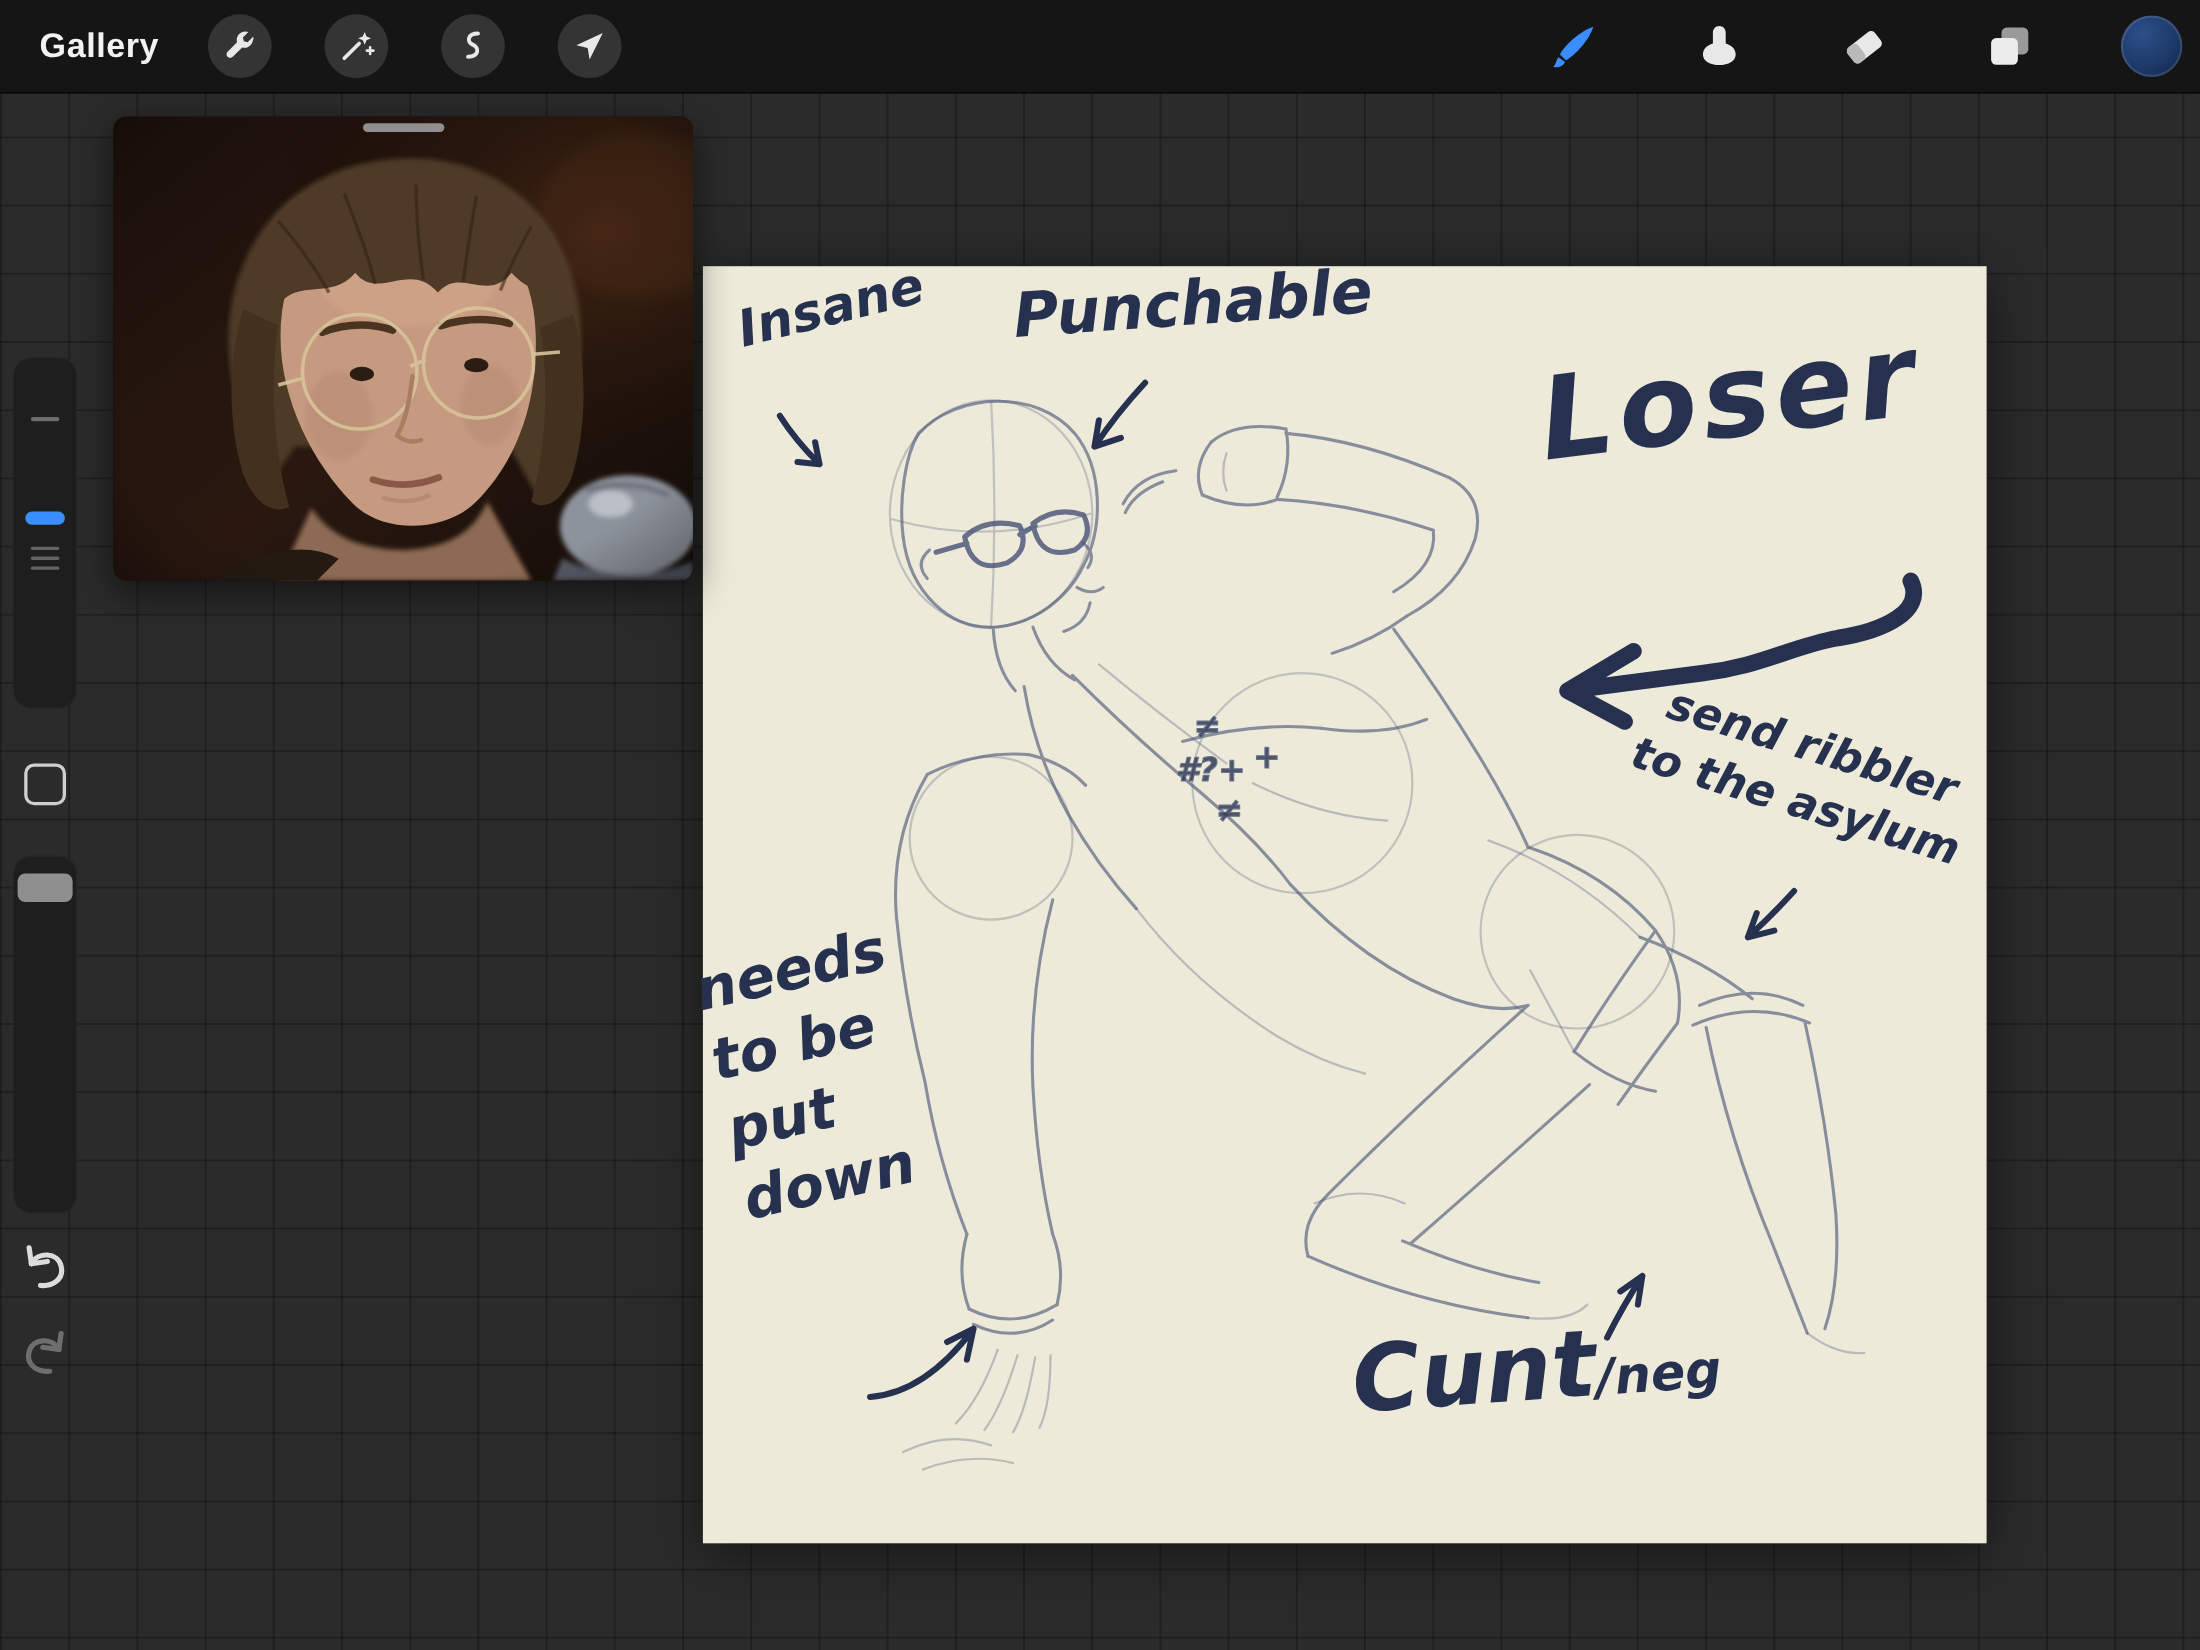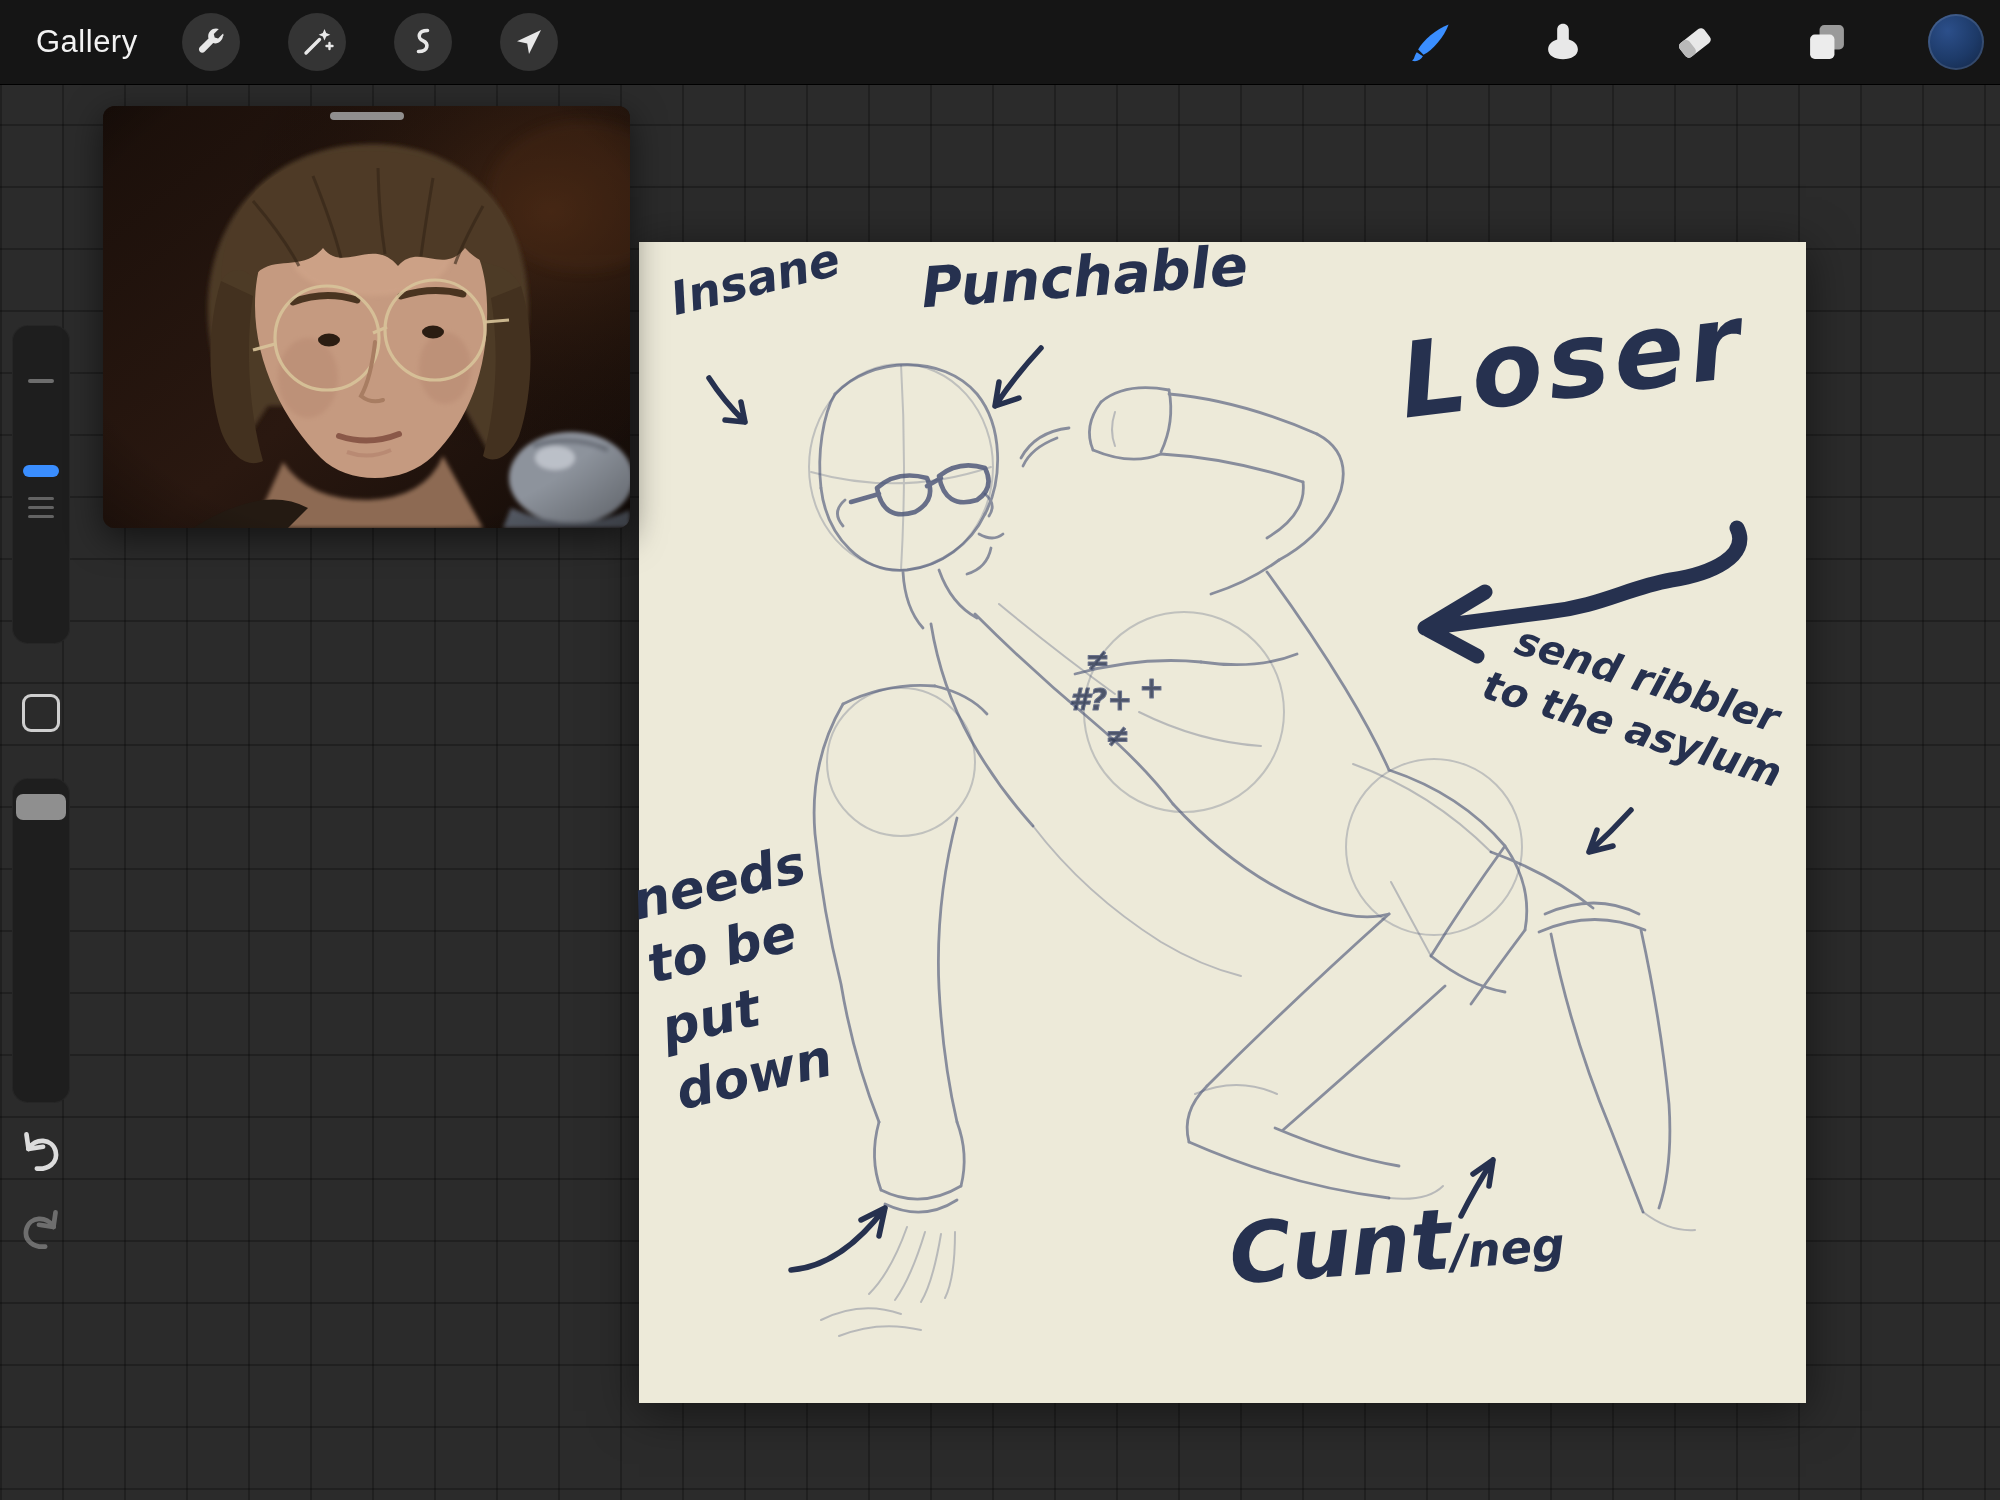--- a/index.html
+++ b/index.html
@@ -12,21 +12,21 @@
     background-color:#2b2b2b;
     background-image:
       linear-gradient(to right, rgba(0,0,0,.25) 2px, transparent 2px),
       linear-gradient(to bottom, rgba(0,0,0,.25) 2px, transparent 2px);
     background-size:62px 62px;
   }
   
   .topbar{position:absolute;top:0;left:0;right:0;height:84px;background:#151515;
     display:flex;align-items:center;z-index:60;box-shadow:0 1px 0 #000;}
   .tb-left{display:flex;align-items:center;}
-  .gallery{color:#f2f2f2;font-size:31px;font-weight:400;margin-left:36px;letter-spacing:.5px;cursor:default;}
+  .gallery{color:#f2f2f2;font-size:31px;font-weight:700;margin-left:36px;letter-spacing:.5px;cursor:default;}
   .tb-circle{width:58px;height:58px;border-radius:50%;background:#343434;border:none;
     display:flex;align-items:center;justify-content:center;margin-left:48px;padding:0;}
   .tb-circle:first-of-type{margin-left:44px;}
   .tb-right{margin-left:auto;display:flex;align-items:center;padding-right:10px;}
   .tb-icon{width:46px;height:46px;margin-left:86px;background:none;border:none;padding:0;
     display:flex;align-items:center;justify-content:center;}
   .color-circle{width:56px;height:56px;border-radius:50%;margin-left:78px;margin-right:6px;border:none;
     background:radial-gradient(circle at 35% 30%, #2c4f8a 0%, var(--swatch) 55%, #122443 100%);
     box-shadow:inset 0 0 0 2px rgba(255,255,255,.12);}
   

